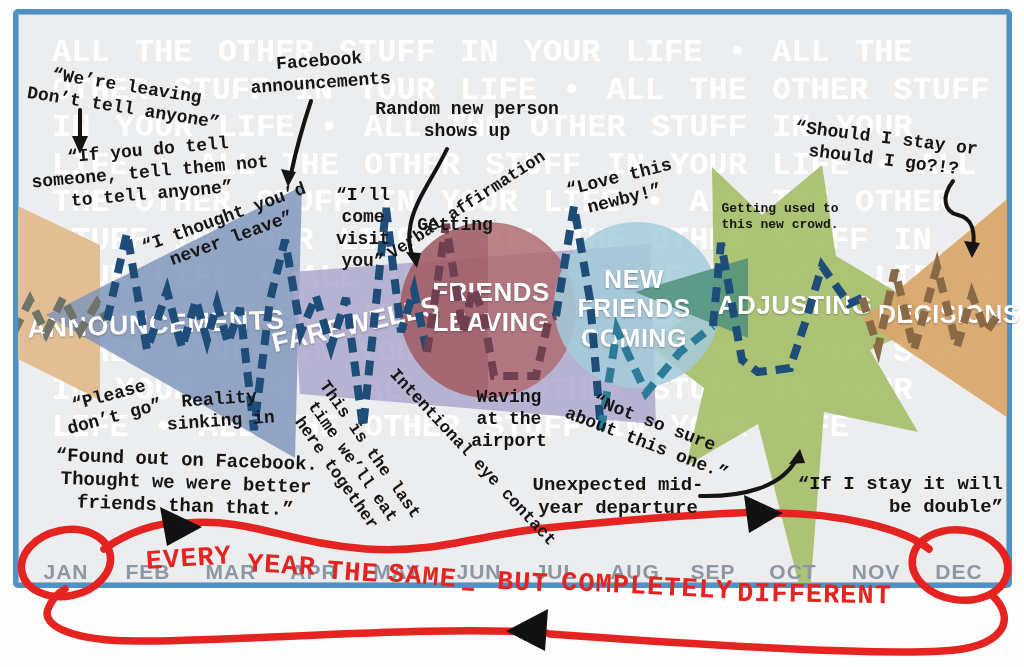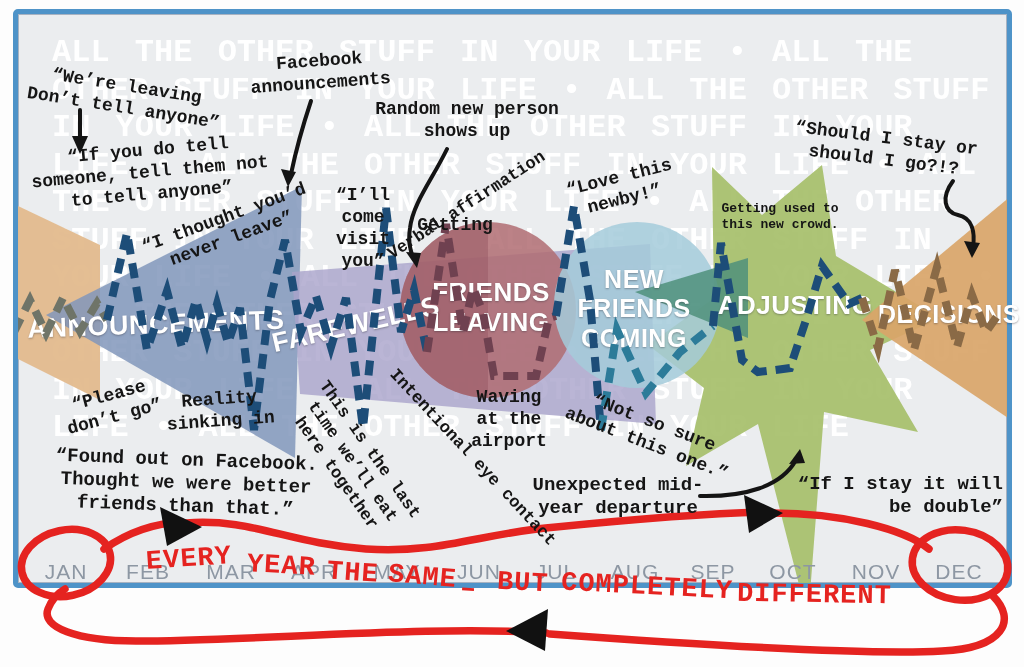--- a/index.html
+++ b/index.html
@@ -11,21 +11,21 @@
   .watermark{position:absolute;left:0;top:0;width:955px;padding:20px 0 0 34px;
          font-weight:bold;font-size:32px;line-height:37.5px;color:#ffffff;
          word-spacing:6px;white-space:normal;}
   svg.layer{position:absolute;left:0;top:0;z-index:2;}
   svg#lines{z-index:4;}
   .phase{position:absolute;z-index:3;color:#fff;font-family:"Liberation Sans",sans-serif;
          font-weight:bold;text-align:center;white-space:pre-line;line-height:1.17;
          letter-spacing:.5px;transform:translate(-50%,-50%) rotate(var(--r,0deg));
          text-shadow:0 1px 2px rgba(50,50,60,.4);width:max-content;}
   .mon{position:absolute;z-index:3;top:560px;transform:translateX(-50%);
-         font-family:"Liberation Sans",sans-serif;font-weight:normal;font-size:21px;
+         font-family:"Liberation Sans",sans-serif;font-weight:bold;font-size:21px;
          color:#8d97a3;letter-spacing:1px;text-align:center;}
   .ann{position:absolute;z-index:5;color:#151515;font-weight:bold;white-space:pre-line;
          text-align:center;line-height:1.22;width:max-content;
          transform:translate(-50%,-50%) rotate(var(--r,0deg));}
   .ann.ra{text-align:right;transform:translate(-100%,-50%) rotate(var(--r,0deg));}
   .sw{position:absolute;z-index:6;color:var(--c-red,#e52320);font-weight:bold;font-size:27px;
          transform:rotate(var(--r,0deg));letter-spacing:1px;}
 </style>
 </head>
 <body>

